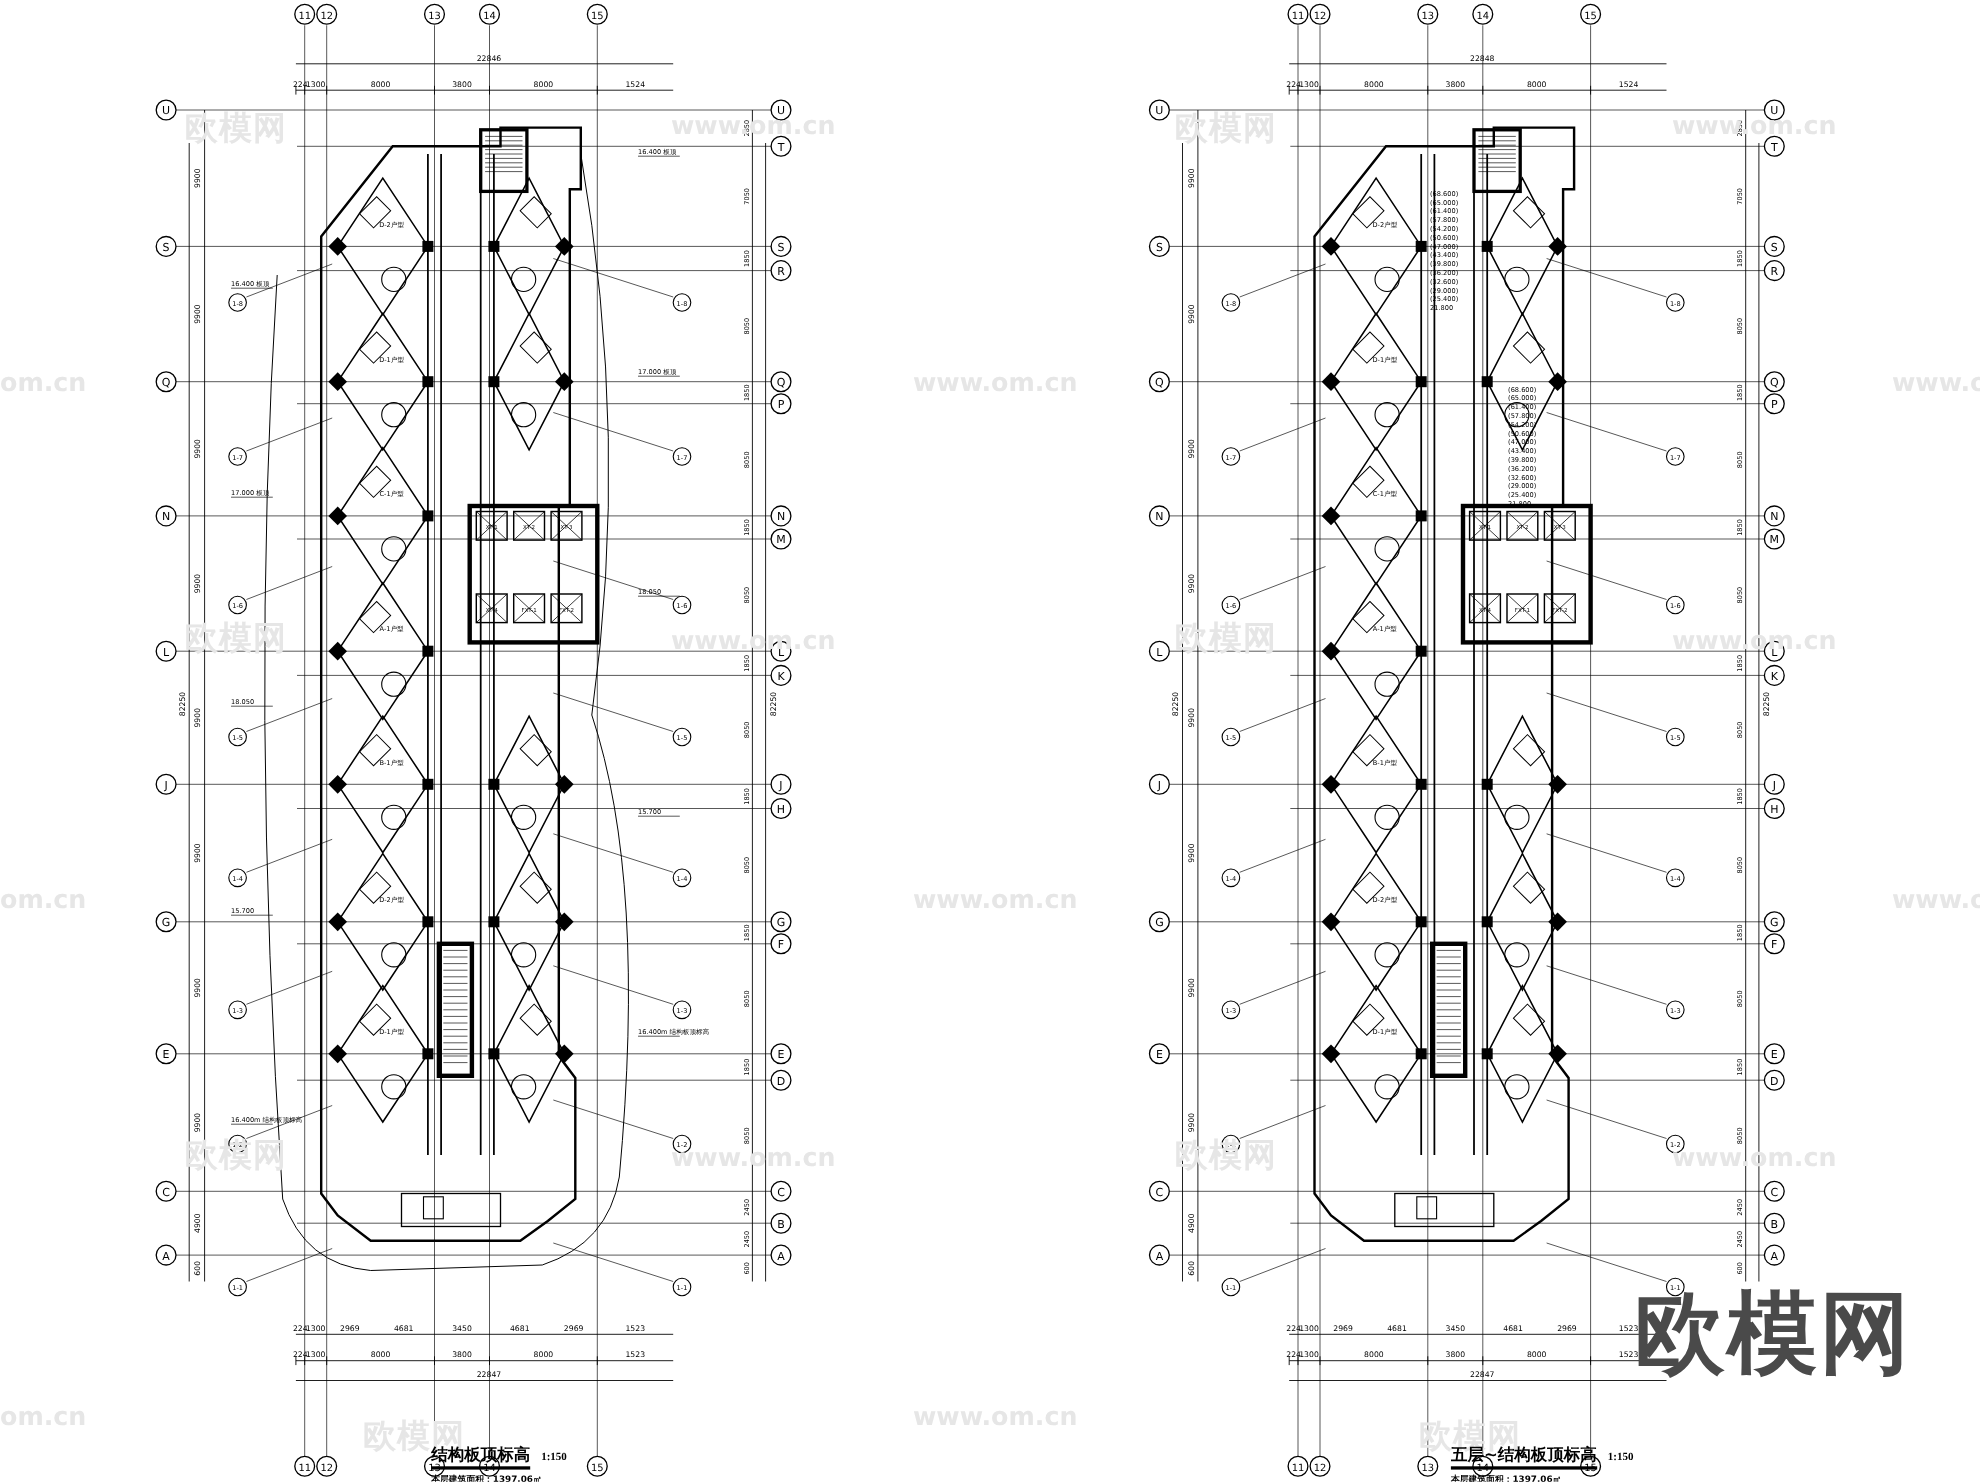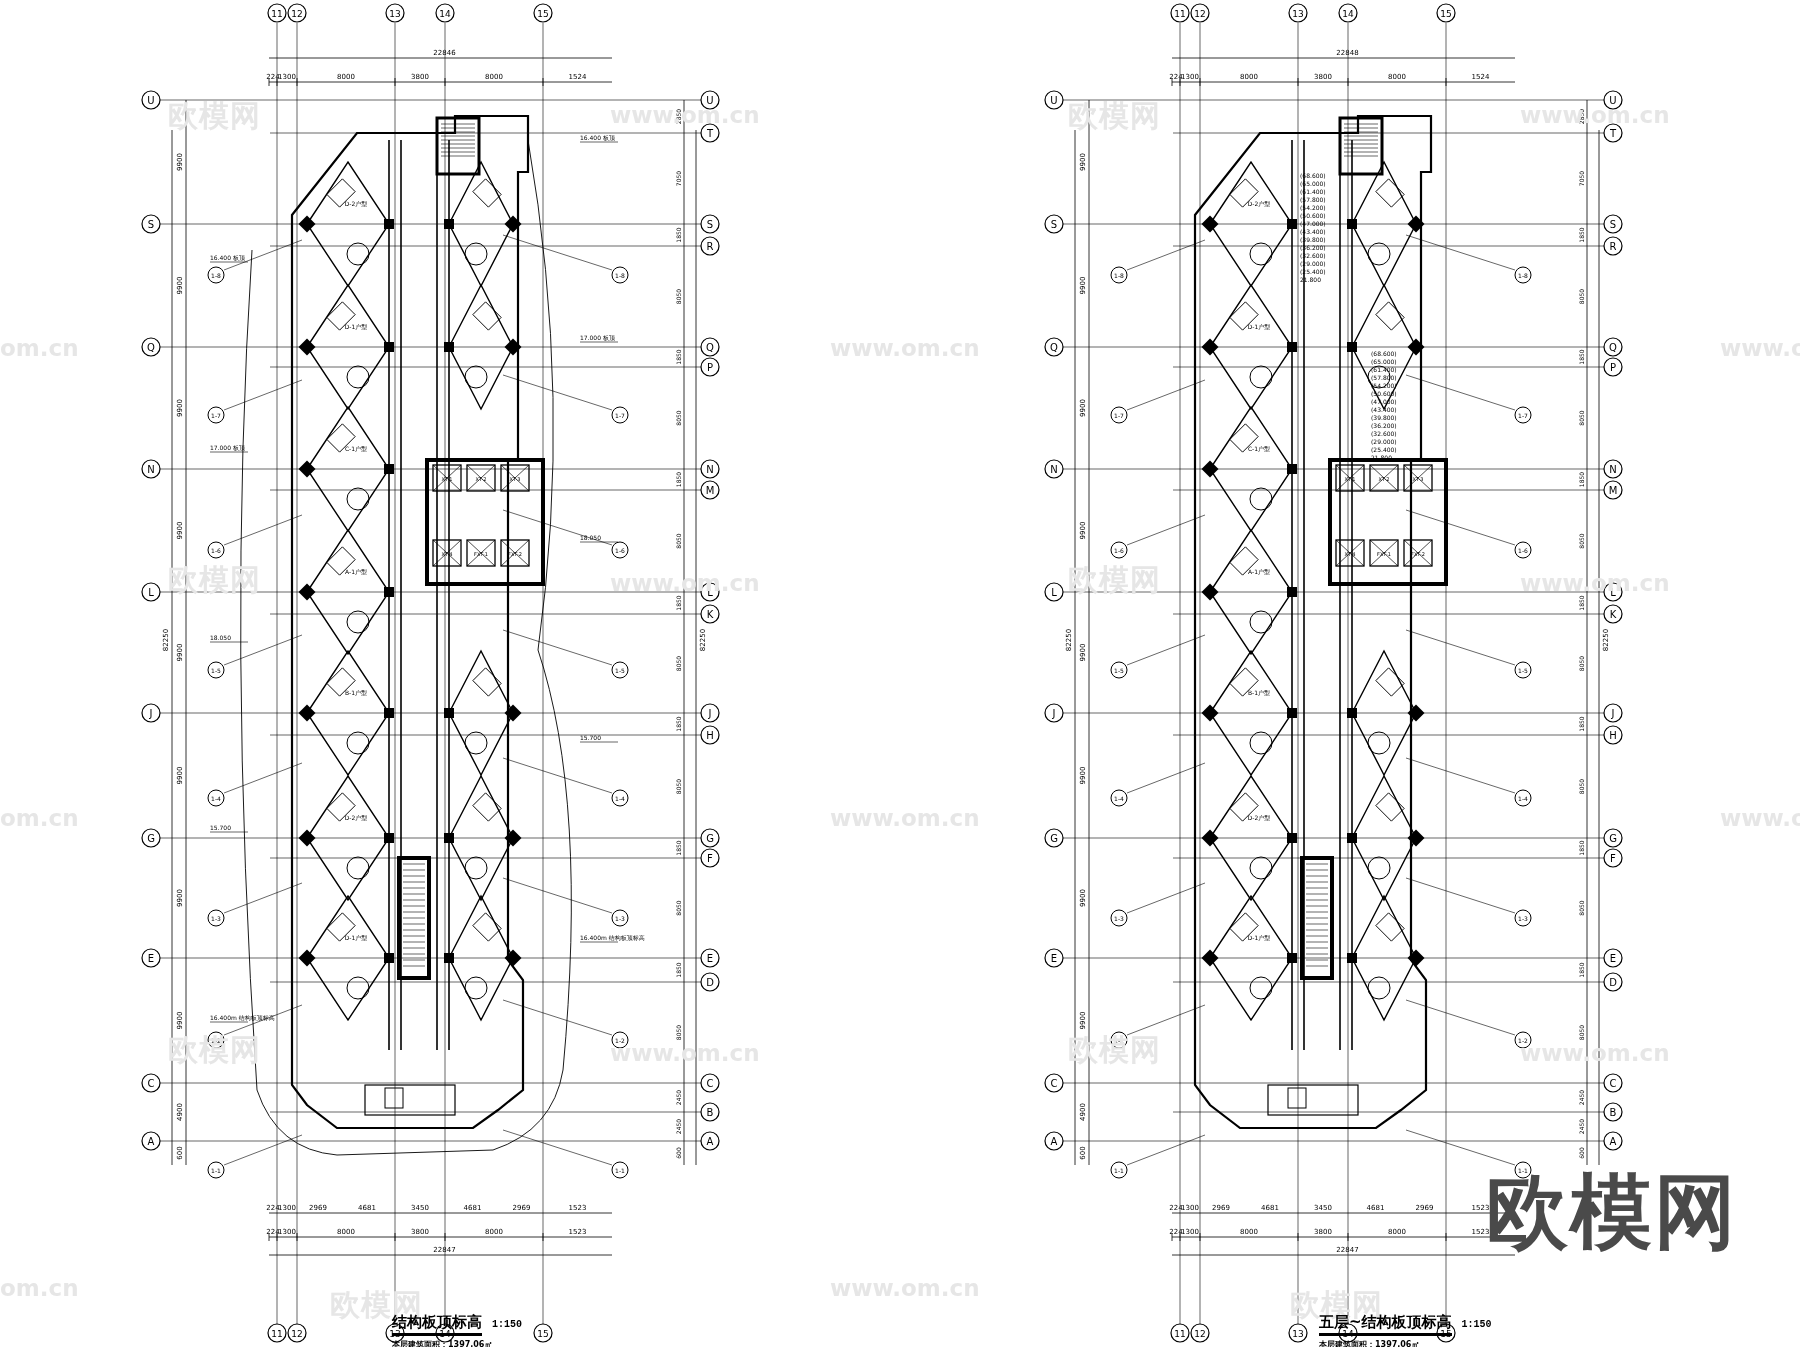--- a/index.html
+++ b/index.html
@@ -4,21 +4,21 @@
 <style>
   html, body { margin:0; padding:0; background:#ffffff; }
   body { width:1800px; height:1347px; position:relative; overflow:hidden; font-family:"DejaVu Sans", sans-serif; color:#000; }
   #canvas { position:absolute; left:0; top:0; width:1800px; height:1347px; }
   .watermark-big { position:absolute; right:62px; top:1158px; font-size:82px; font-weight:bold; color:#4a4a4a; letter-spacing:2px; font-family:"DejaVu Sans", sans-serif; }
   .wm { position:absolute; color:#e6e6e6; font-weight:bold; font-family:"DejaVu Sans", sans-serif; pointer-events:none; }
   .wm-cn { font-size:30px; letter-spacing:1px; }
   .wm-url { font-size:23px; }
   .plan-title { position:absolute; text-align:left; }
   .plan-title .main { font-size:15px; font-weight:bold; border-bottom:3px solid #000; padding-bottom:1px; display:inline-block; font-family:"DejaVu Sans", sans-serif; }
-  .plan-title .scale { font-size:10px; font-weight:bold; margin-left:10px; font-family:Liberation Mono, monospace; }
+  .plan-title .scale { font-size:10px; font-weight:bold; margin-left:10px; font-family:Liberation Serif, serif; }
   .plan-title .area { font-size:8px; font-weight:bold; margin-top:3px; font-family:"DejaVu Sans", sans-serif; }
 </style>
 </head>
 <body>
 
 <svg id="canvas" xmlns="http://www.w3.org/2000/svg" width="1800" height="1347" viewBox="0 0 1800 1347">
     <g>
       <line x1="277" y1="23" x2="277" y2="1325" stroke="#000" stroke-width="0.6"></line>
       <g>
         <circle cx="277" cy="13" r="9" fill="#fff" stroke="#000" stroke-width="1.2"></circle>

